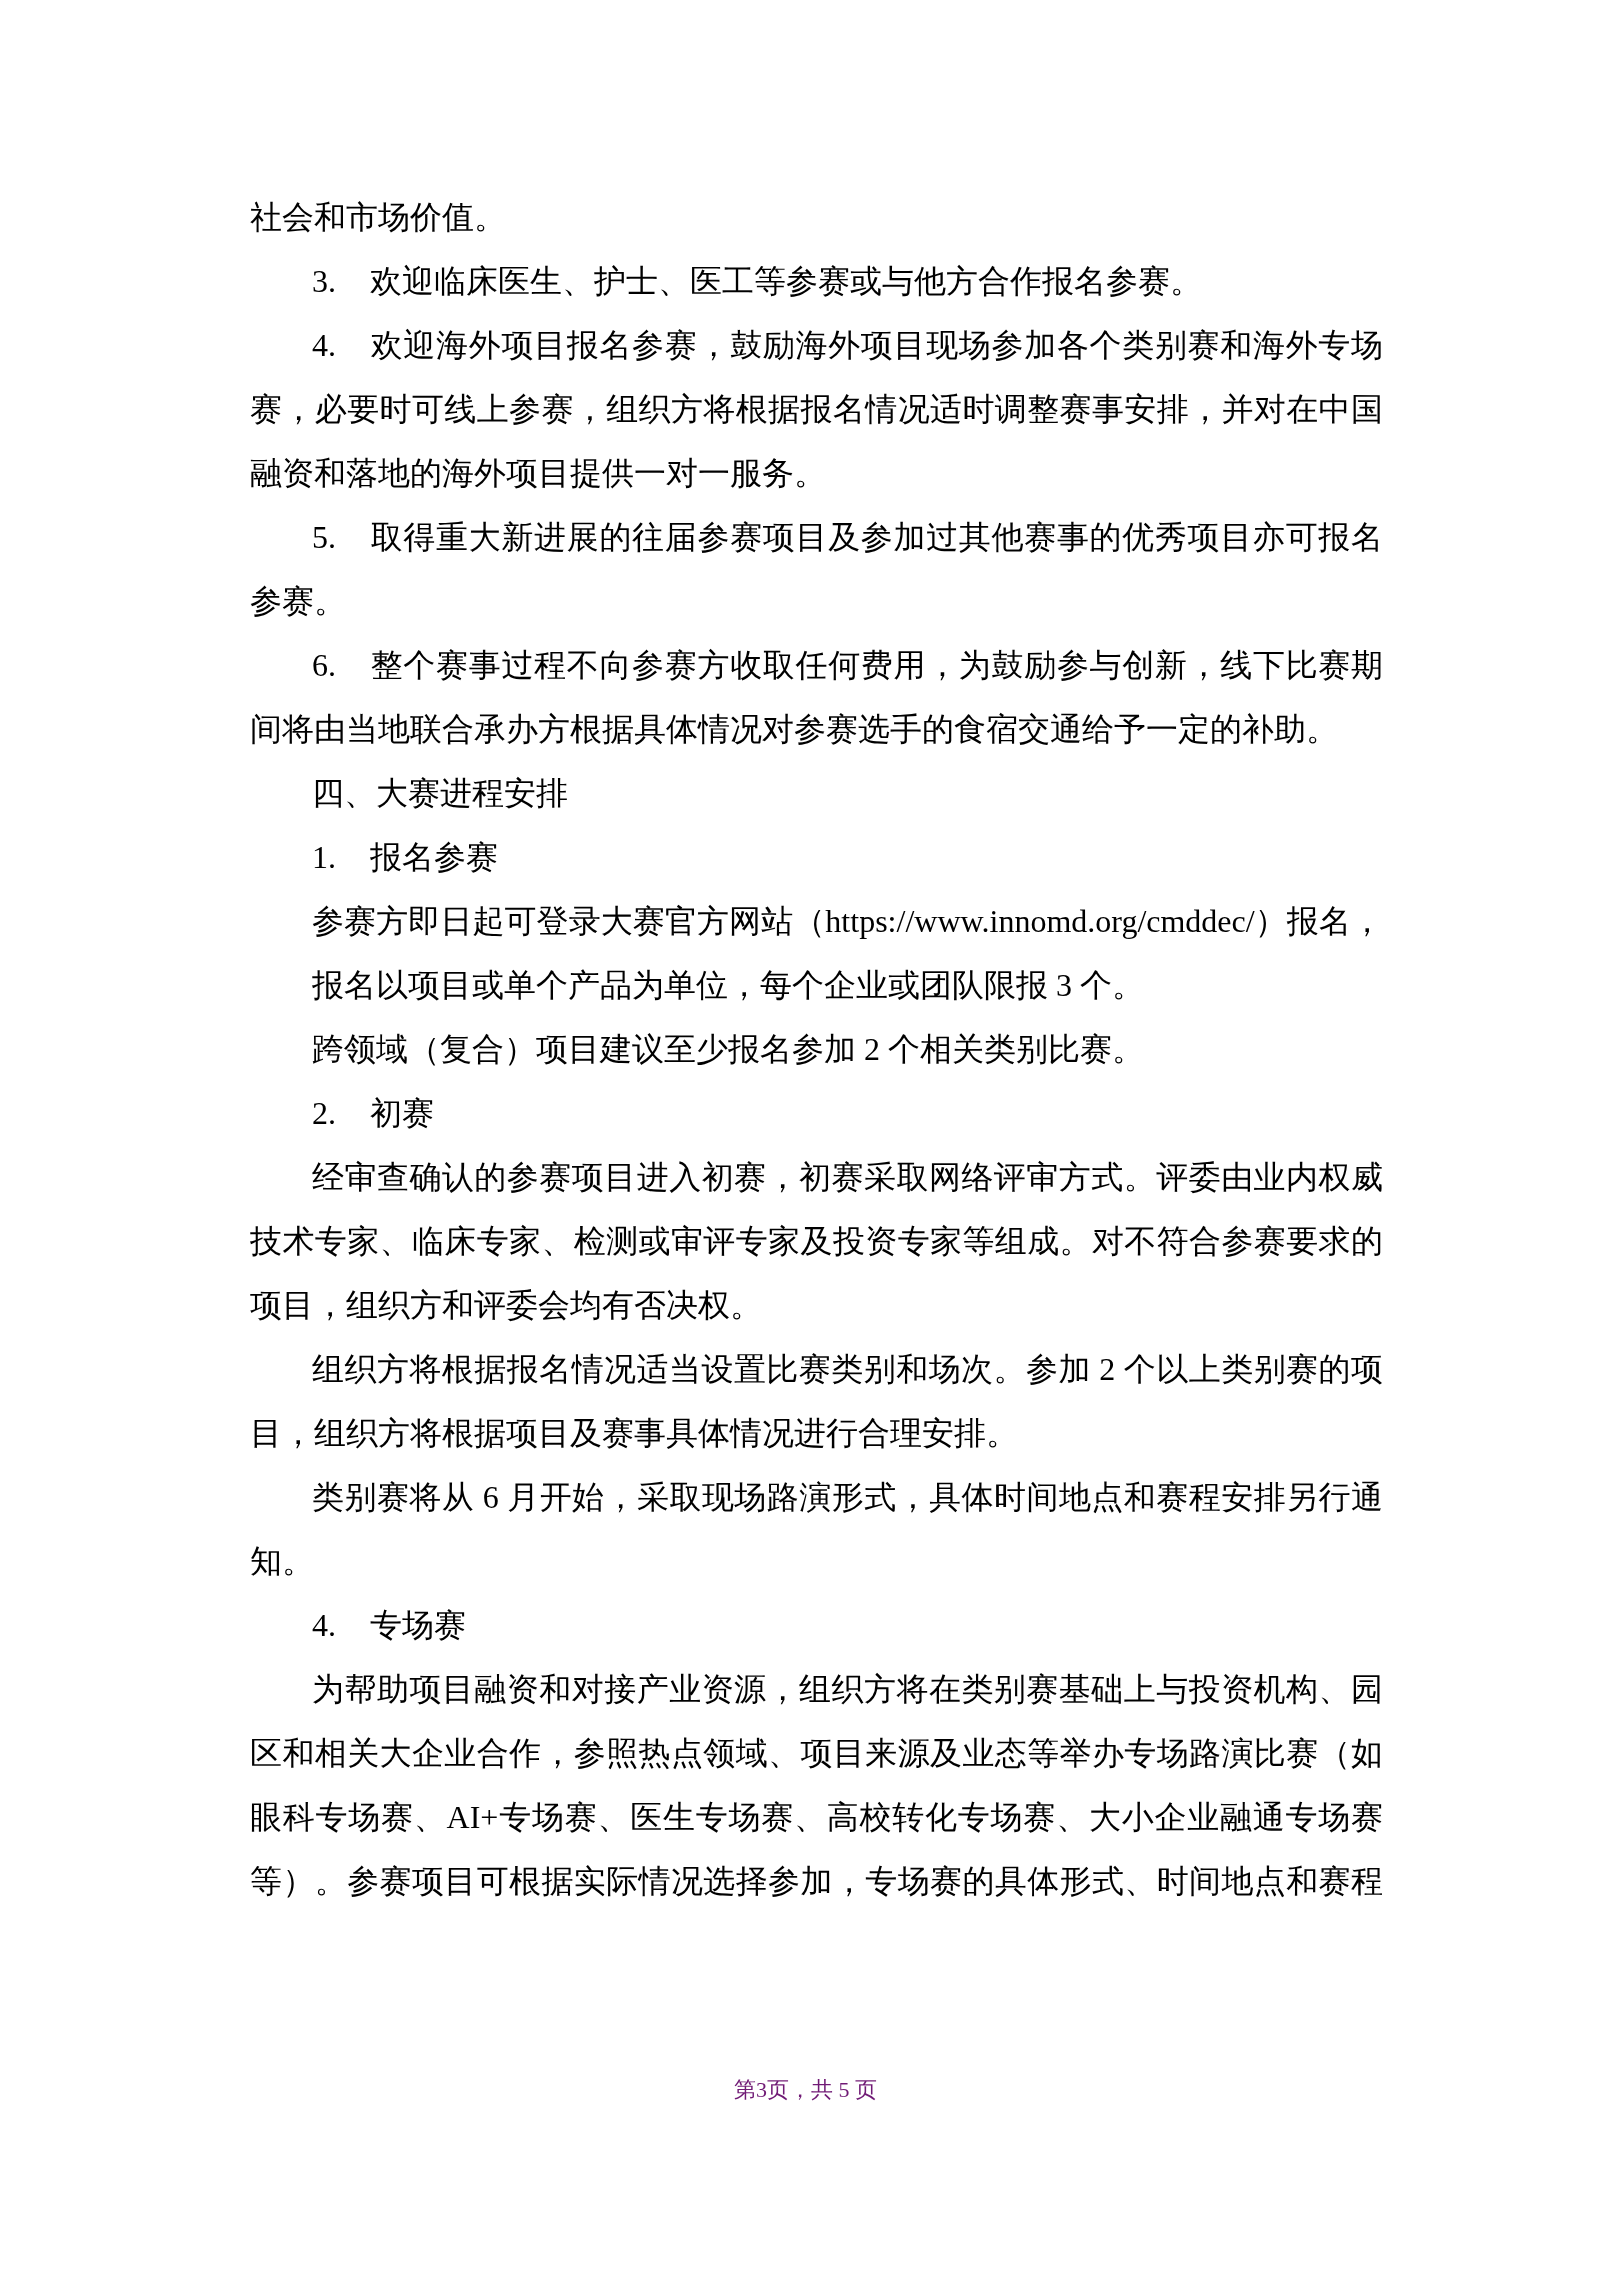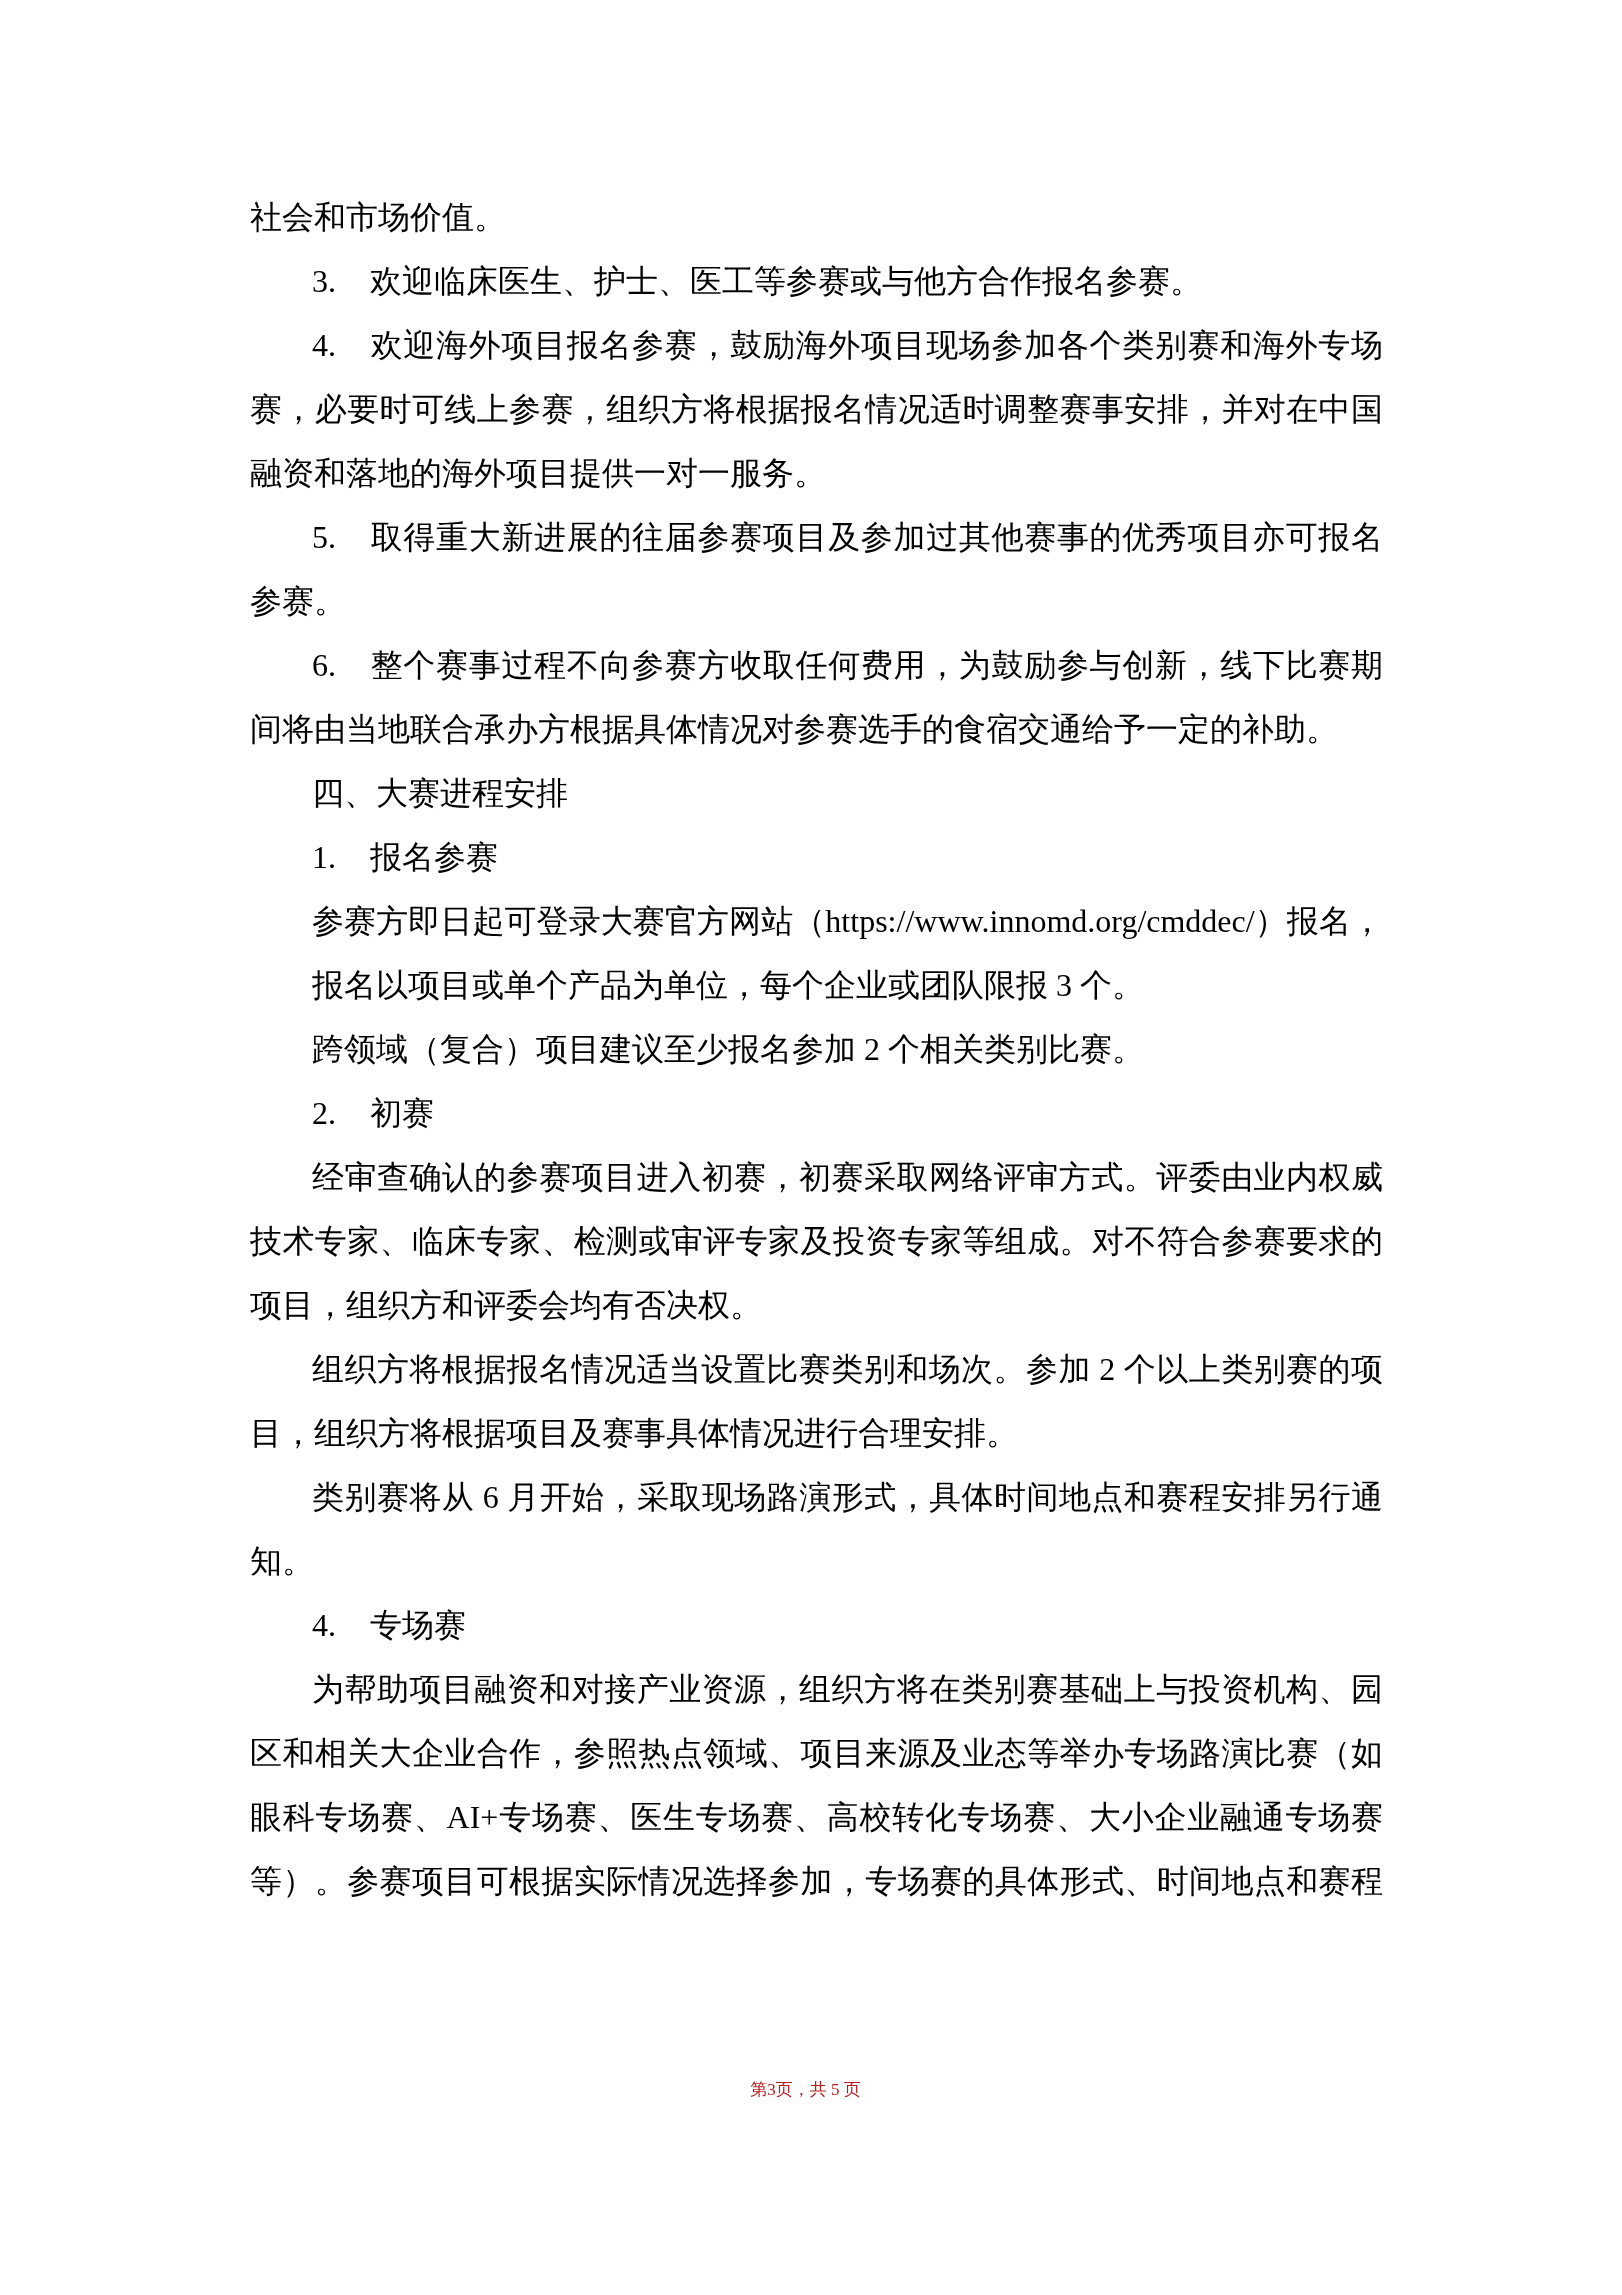--- a/index.html
+++ b/index.html
@@ -49,22 +49,22 @@
     margin-right: 34px;
   }
   .footer {
     position: absolute;
     left: 0;
     right: 12px;
     top: 2073px;
     height: 33px;
     line-height: 33px;
     text-align: center;
-    font-size: 17px;
-    color: #b91c1c;
+    font-size: 22px;
+    color: #701a75;
     font-family: "Liberation Serif", "DejaVu Serif", serif;
   }
 </style>
 </head>
 <body>
 
 <div class="page">
   <main class="doc-body">
       <div class="line"><span class="run">社会和市场价值。</span></div>
       <div class="line indent"><span class="run tab">3.</span><span class="run">欢迎临床医生、护士、医工等参赛或与他方合作报名参赛。</span></div>

